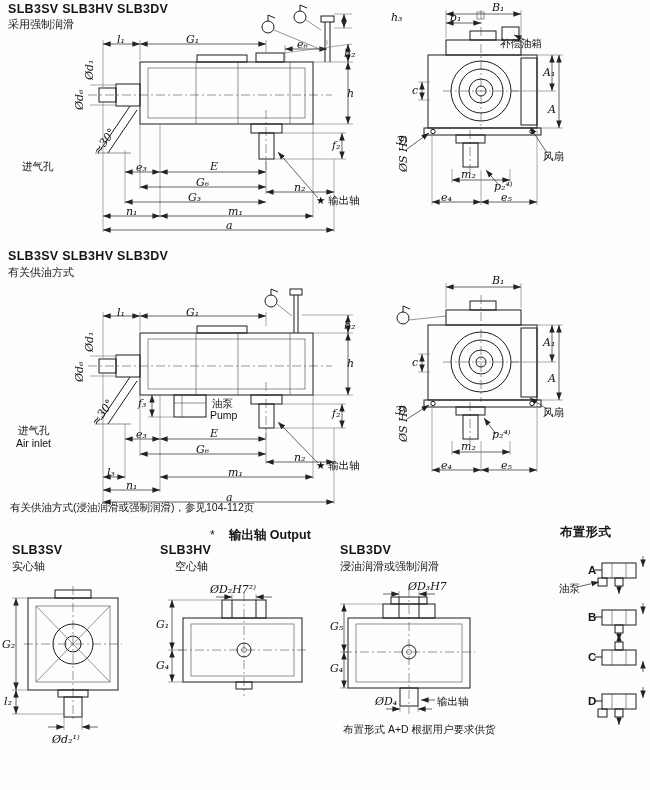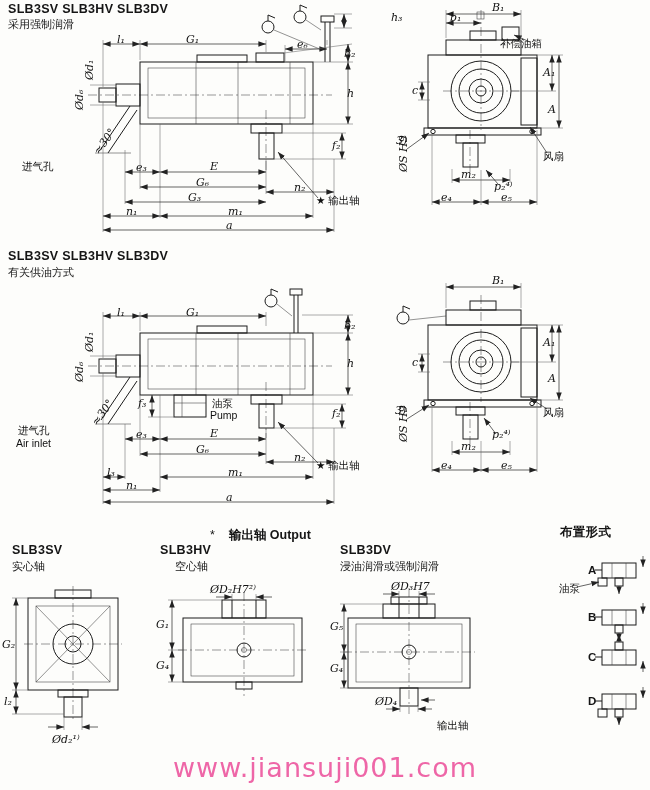--- a/index.html
+++ b/index.html
@@ -401,32 +401,34 @@
         <line class="da" x1="619" y1="717" x2="619" y2="725"></line>
       </g>
       <line class="ld" x1="577" y1="587" x2="599" y2="582"></line>
     </g>
   </svg>
 
   <div class="t-bold" style="left:8px;top:2px">SLB3SV  SLB3HV  SLB3DV</div>
   <div class="t-sub" style="left:8px;top:17px">采用强制润滑</div>
   <div class="t-bold" style="left:8px;top:249px">SLB3SV  SLB3HV  SLB3DV</div>
   <div class="t-sub" style="left:8px;top:265px">有关供油方式</div>
+  <div class="t-note" style="left:10px;top:501px">有关供油方式(浸油润滑或强制润滑)，参见104-112页</div>
 
   <div class="out-head">
     <span class="star">*</span><span class="ttl">输出轴  Output</span>
   </div>
   <div class="t-bold" style="left:560px;top:524px">布置形式</div>
 
   <div class="t-bold" style="left:12px;top:543px">SLB3SV</div>
   <div class="t-sub" style="left:12px;top:559px">实心轴</div>
   <div class="t-bold" style="left:160px;top:543px">SLB3HV</div>
   <div class="t-sub" style="left:175px;top:559px">空心轴</div>
   <div class="t-bold" style="left:340px;top:543px">SLB3DV</div>
   <div class="t-sub" style="left:340px;top:559px">浸油润滑或强制润滑</div>
+  <div class="t-note" style="left:343px;top:723px">布置形式 A+D 根据用户要求供货</div>
 
   <div class="arr-letter" style="left:588px;top:564px">A</div>
   <div class="arr-letter" style="left:588px;top:611px">B</div>
   <div class="arr-letter" style="left:588px;top:651px">C</div>
   <div class="arr-letter" style="left:588px;top:695px">D</div>
 
   <div id="labels">
       <span class="lbl" style="left: 347px; top: 12px; margin-left: 44px;">h₃</span>
       <span class="lbl" style="left: 117px; top: 34px;">l₁</span>
       <span class="lbl" style="left: 186px; top: 34px;">G₁</span>
@@ -492,22 +494,21 @@
       <span class="lbl" style="left: 461px; top: 441px;">m₂</span>
       <span class="lbl" style="left: 492px; top: 429px;">p₂⁴⁾</span>
       <span class="lbl" style="left: 441px; top: 460px;">e₄</span>
       <span class="lbl" style="left: 501px; top: 460px;">e₅</span>
       <span class="lbl" style="left: 2px; top: 639px;">G₂</span>
       <span class="lbl" style="left: 4px; top: 696px;">l₂</span>
       <span class="lbl" style="left: 52px; top: 734px;">Ød₂¹⁾</span>
       <span class="lbl" style="left: 210px; top: 584px;">ØD₂H7²⁾</span>
       <span class="lbl" style="left: 156px; top: 619px;">G₁</span>
       <span class="lbl" style="left: 156px; top: 660px;">G₄</span>
-      <span class="lbl" style="left: 391px; top: 581px;">ØD₃H7</span>
+      <span class="lbl" style="left: 408px; top: 581px;">ØD₃H7</span>
       <span class="lbl" style="left: 330px; top: 621px;">G₅</span>
       <span class="lbl" style="left: 330px; top: 663px;">G₄</span>
       <span class="lbl" style="left: 375px; top: 696px;">ØD₄</span>
-      <span class="lbl cn" style="left: 437px; top: 695px; margin-top: 24px;">输出轴</span>
+      <span class="lbl cn" style="left: 437px; top: 695px;">输出轴</span>
       <span class="lbl cn" style="left: 559px; top: 582px;">油泵</span>
     </div>
 
-  <div class="watermark">www.jiansuji001.com</div>
 </div>
 
 </body></html>

